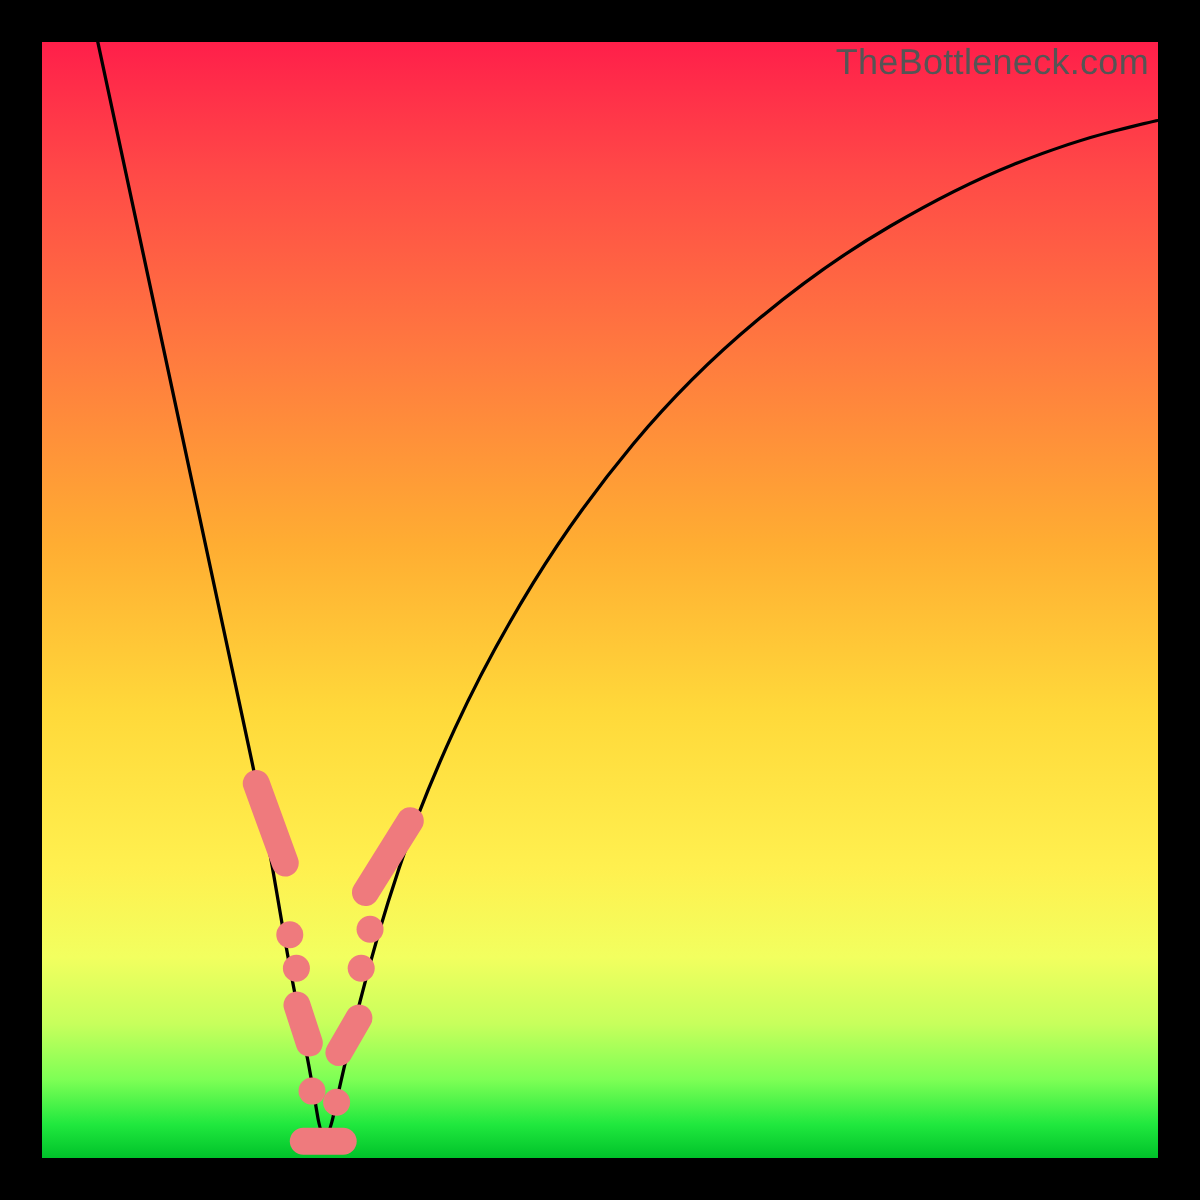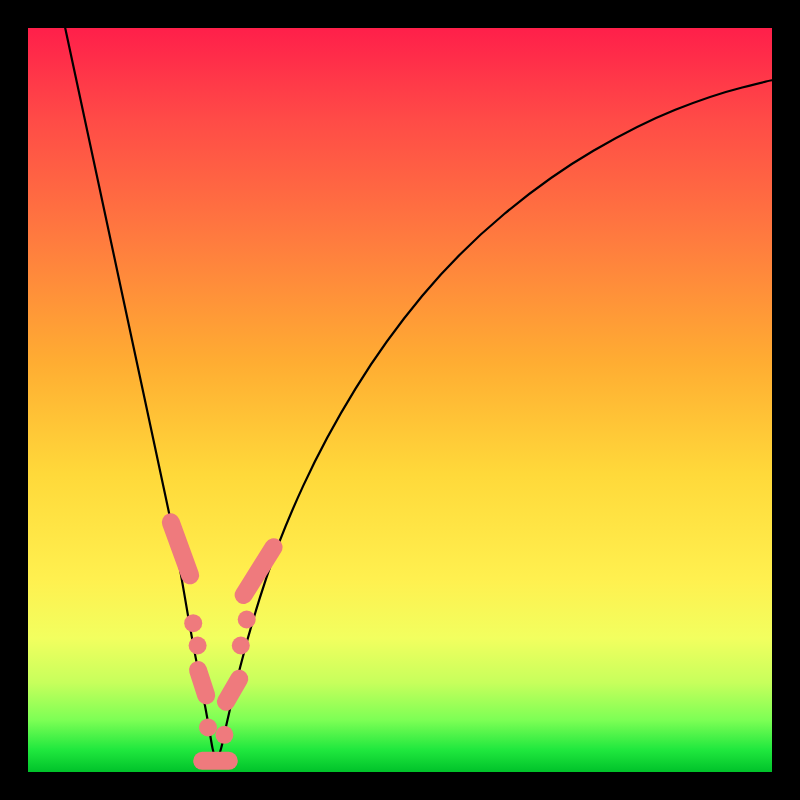--- a/index.html
+++ b/index.html
@@ -69,20 +69,21 @@
     fill: #ef7a7d;
     stroke: none;
   }
 </style>
 </head>
 <body>
 
 <div class="frame">
   <div class="plot-area">
 
+    <div class="watermark">TheBottleneck.com</div>
 
     <svg class="curves" viewBox="0 0 744 744" preserveAspectRatio="none">
       <path id="curvePath" class="curve" d="M 37.2 0.0 Q 59.5 104.2 70.7 156.2 Q 81.8 208.3 93.0 260.4 Q 104.2 312.5 115.3 364.6 Q 126.5 416.6 137.6 468.7 Q 148.8 520.8 156.2 565.4 Q 163.7 610.1 171.1 647.3 Q 178.6 684.5 183.4 714.2 Q 188.2 744.0 194.6 714.2 Q 200.9 684.5 212.0 639.8 Q 223.2 595.2 238.1 550.6 Q 253.0 505.9 275.3 457.6 Q 297.6 409.2 327.4 360.8 Q 357.1 312.5 394.3 267.8 Q 431.5 223.2 476.2 186.0 Q 520.8 148.8 565.4 122.8 Q 610.1 96.7 647.3 81.8 Q 684.5 67.0 714.2 59.5 T 744.0 52.1"></path>
       <g id="markerGroup">
           <rect class="pill" x="-37.2" y="-9.0" width="74.4" height="18.0" rx="9" ry="9" transform="translate(152.5 520.8) rotate(70)"></rect>
           <circle class="dot" cx="165.2" cy="595.2" r="9"></circle>
           <circle class="dot" cx="169.6" cy="617.5" r="9"></circle>
           <rect class="pill" x="-22.3" y="-9.0" width="44.6" height="18.0" rx="9" ry="9" transform="translate(174.1 654.7) rotate(72)"></rect>
           <circle class="dot" cx="180.0" cy="699.4" r="9"></circle>
           <rect class="pill" x="-22.3" y="-9.0" width="44.6" height="18.0" rx="9" ry="9" transform="translate(187.5 732.8) rotate(0)"></rect>

